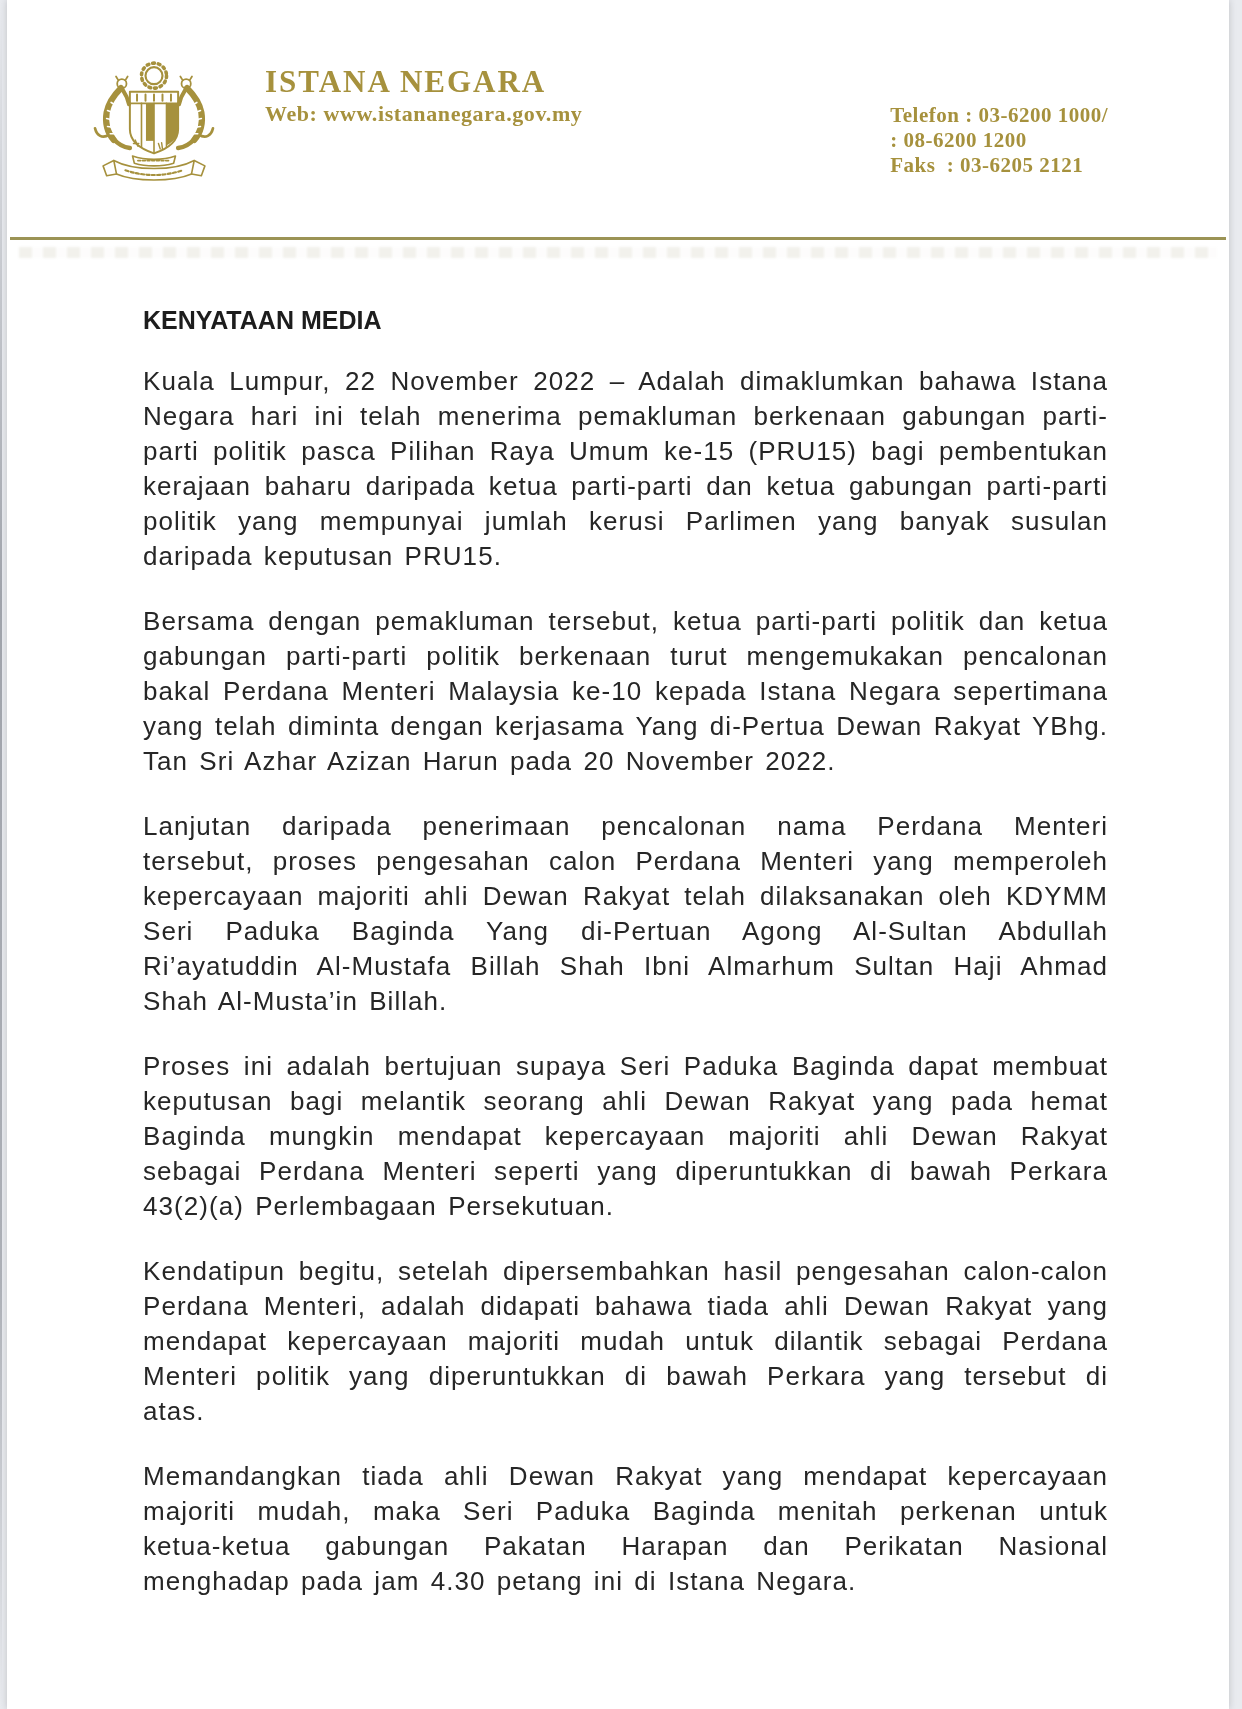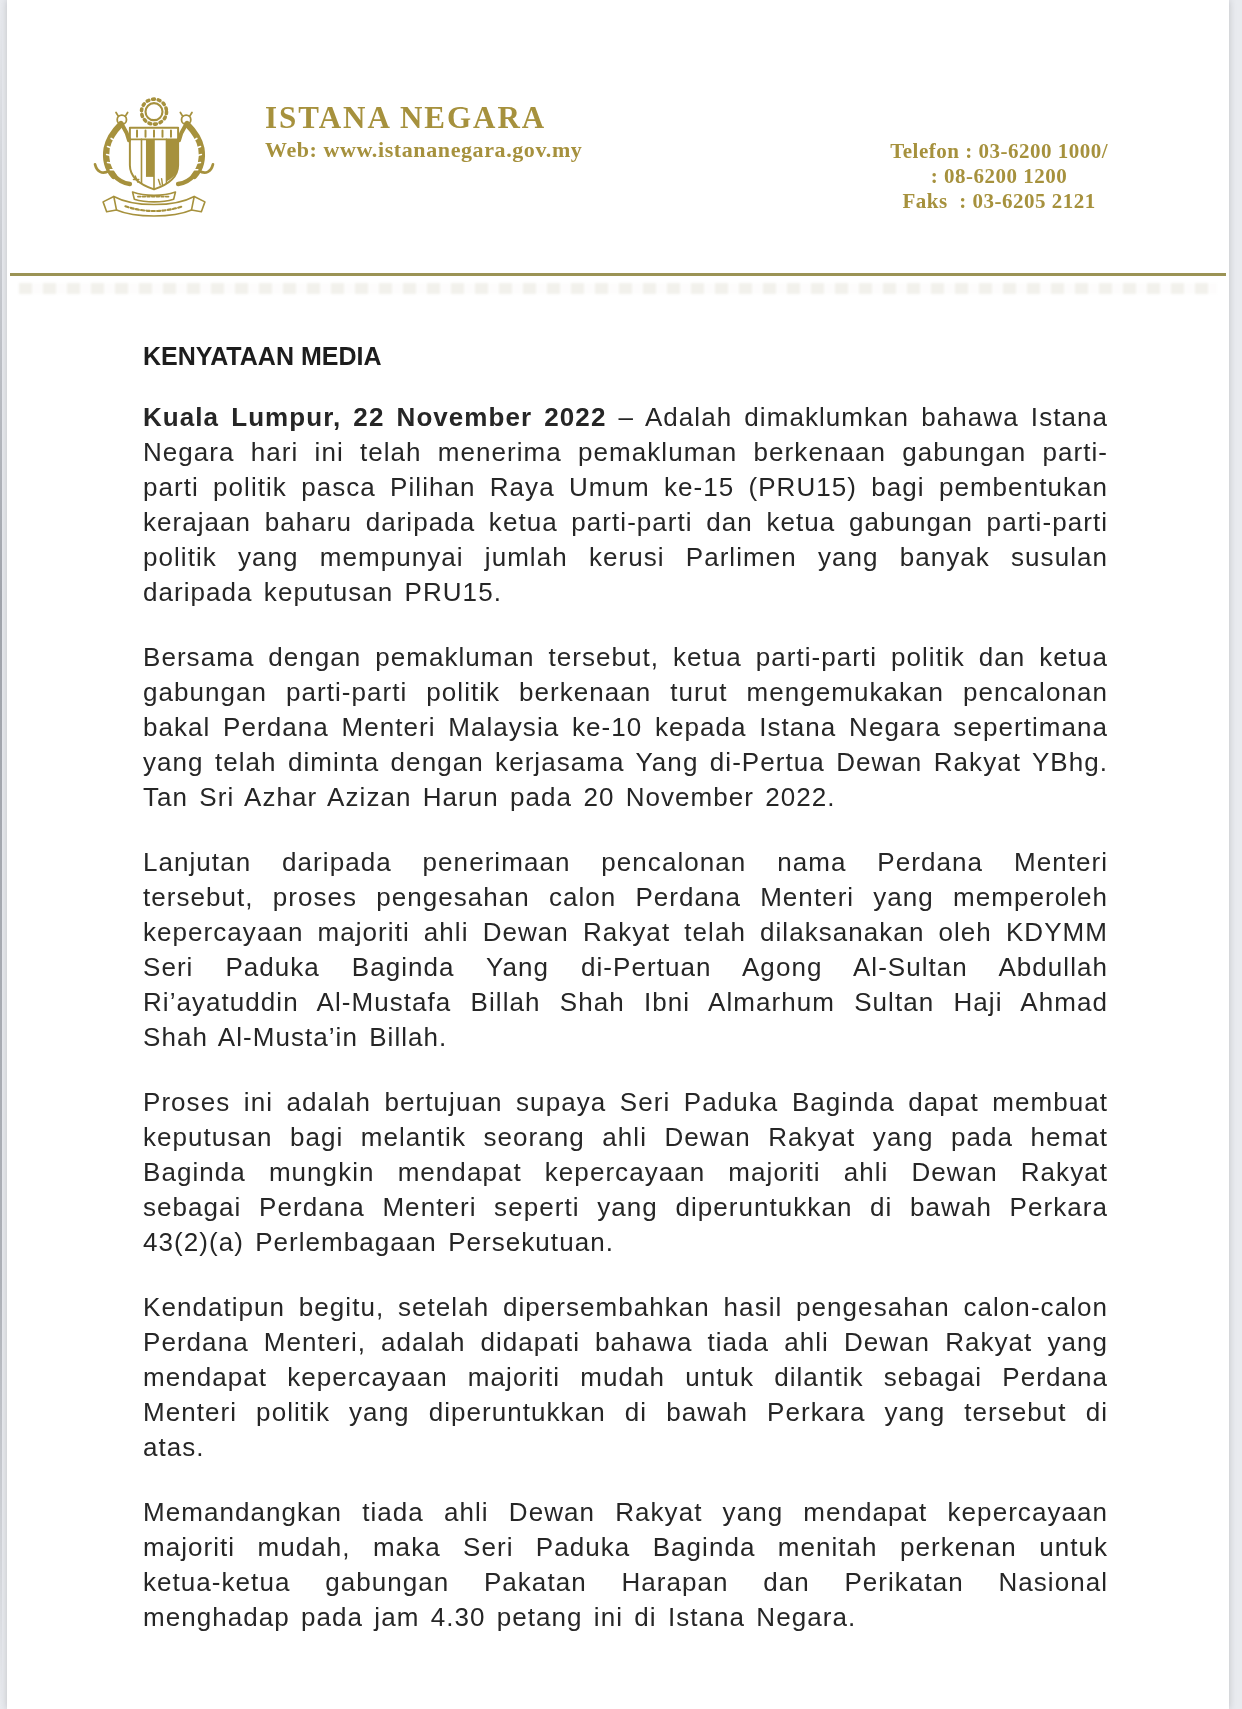--- a/index.html
+++ b/index.html
@@ -15,34 +15,34 @@
     background: linear-gradient(180deg, rgba(100,105,115,0), rgba(100,105,115,.55) 35%, rgba(100,105,115,.45) 75%, rgba(100,105,115,0));
     z-index: 3;
   }
   .page {
     position: absolute; left: 7px; right: 13px; top: 0; bottom: 0;
     background: #ffffff;
     box-shadow: 0 0 7px rgba(40,40,50,.22);
   }
 
   
-  .letterhead { position: relative; height: 269px; margin-top: 36px; }
+  .letterhead { position: relative; height: 269px; }
   .logo { position: absolute; left: 71px; top: 56px; width: 152px; height: 134px; }
   .lh-text {
     position: absolute; left: 258px; top: 64px;
     color: #a6913d;
     font-family: "Liberation Serif", serif;
     font-weight: bold;
   }
   .org-name   { font-size: 31px; letter-spacing: 2px;   line-height: 36px; }
   .addr-line  { font-size: 24px; letter-spacing: 1.2px; line-height: 29px; }
   .web-line   { font-size: 22px; letter-spacing: .6px;  line-height: 27px; }
   .lh-contact {
     position: absolute; right: 121px; top: 103px;
-    text-align: center;
+    text-align: left;
     color: #a6913d;
     font-family: "Liberation Serif", serif;
     font-weight: bold;
     font-size: 21px; line-height: 25px; letter-spacing: .5px;
   }
   .gold-rule {
     position: absolute; left: 3px; right: 3px; top: 237px; height: 0;
     border-top: 3px solid #9b9355;
   }
   .bleed-artifact {
@@ -62,21 +62,21 @@
     margin: 37px 0 29px 0;
     font-size: 25px; font-weight: bold; letter-spacing: 0;
     color: #1d1d1d;
   }
   .doc-par {
     margin: 0 0 30px 0;
     font-size: 26px; line-height: 35px;
     letter-spacing: 1.05px; word-spacing: 3px;
     text-align: justify;
   }
-  .doc-par .lead { font-weight: bold; }
+  .doc-par .lead { font-weight: normal; }
 </style>
 </head>
 <body>
 
 <div class="page">
 
   <div class="letterhead">
 
     <svg class="logo" viewBox="0 0 170 150">
       <g fill="none" stroke="#a6913d" stroke-linecap="round" stroke-linejoin="round">

